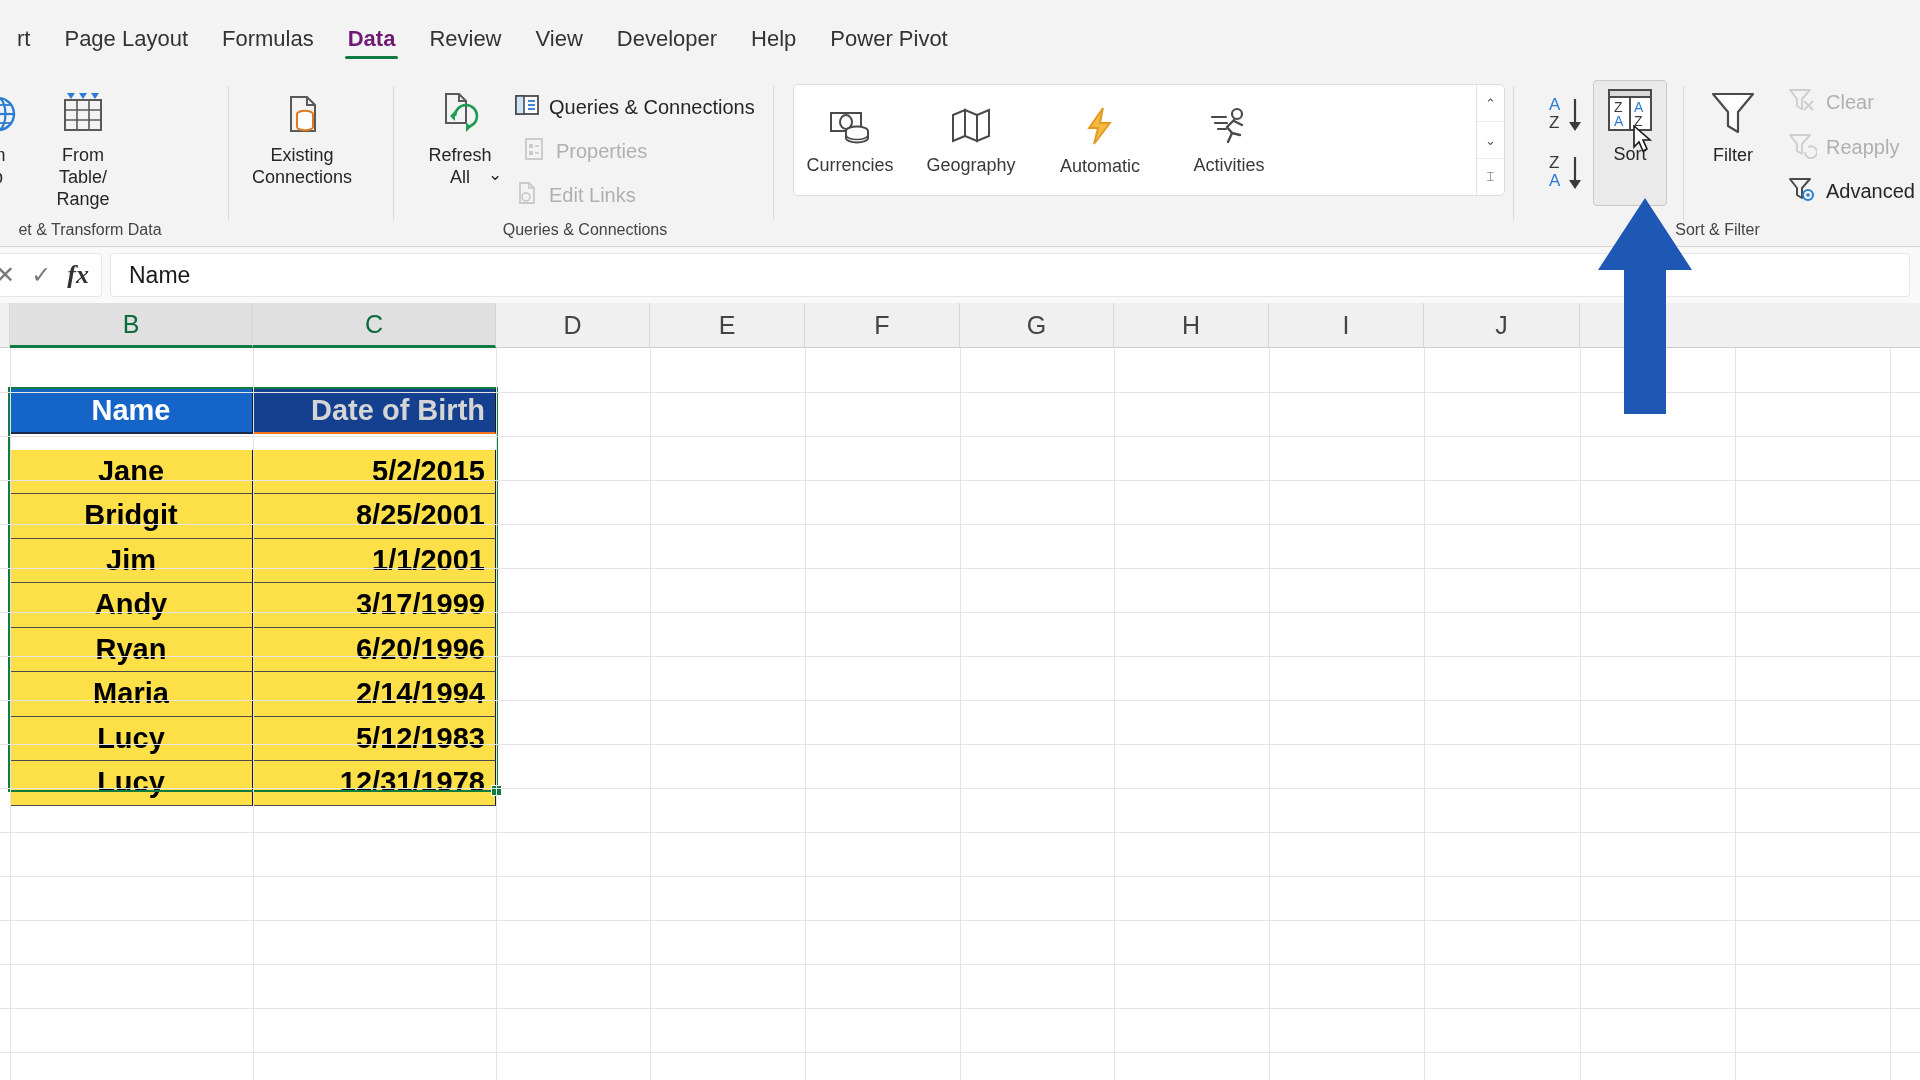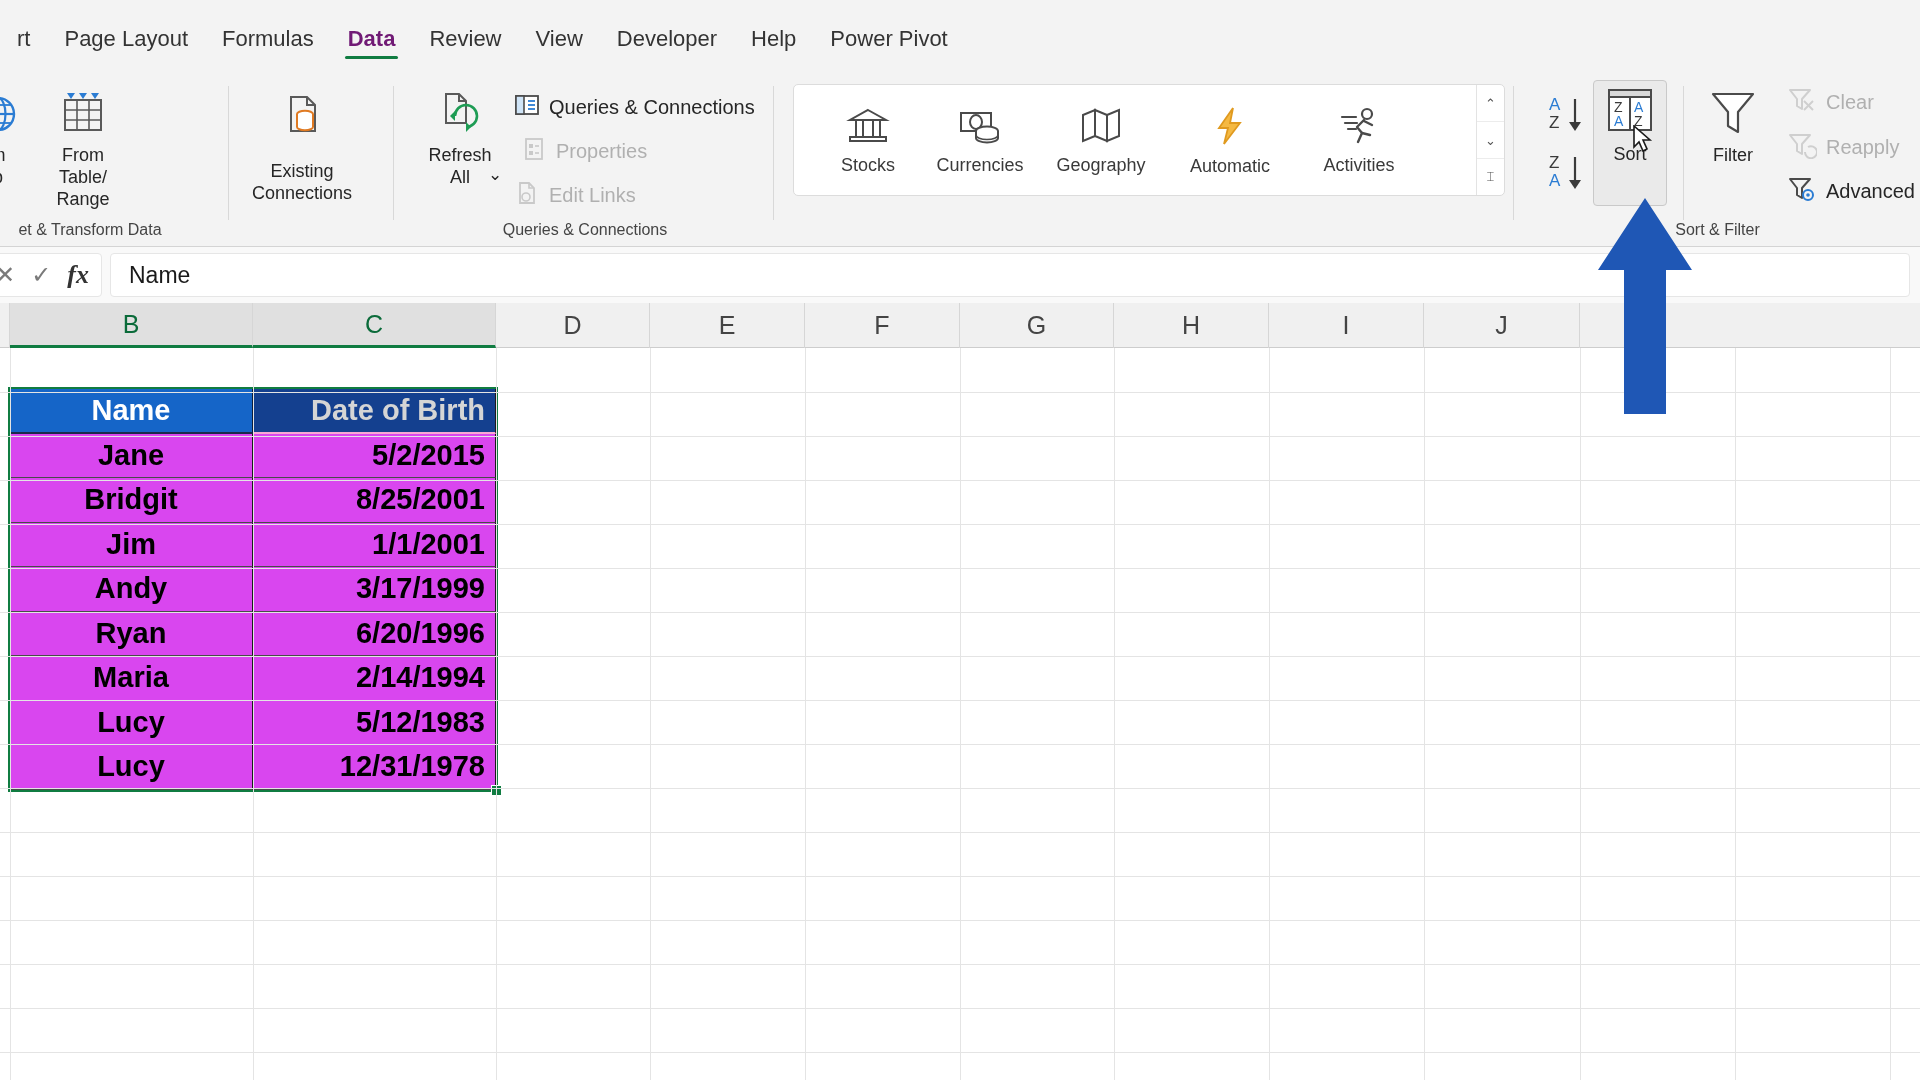--- a/index.html
+++ b/index.html
@@ -138,30 +138,30 @@
   .trow { position: absolute; left: 0; display: flex; }
   .tcell {
     display: flex; align-items: center;
     font-size: 29px; font-weight: bold; color: #000;
     border-right: 1px solid #1a1a1a;
     border-bottom: 1px solid #4a4a4a;
     cursor: default;
   }
   .tcell.name { justify-content: center; }
   .tcell.dob { justify-content: flex-end; padding-right: 10px; }
-  .tcell.body { background: #d946ef; }
+  .tcell.body { background: #fde047; margin-top: 16px; }
   .thdr-name {
     background: #1565c8; color: #ffffff;
     justify-content: center; border-right: 1px solid #0b1d3a;
     border-bottom: 2px solid #1b2a4a;
   }
   .thdr-dob {
     background: #14408f; color: #d5d5d5;
     justify-content: flex-end; padding-right: 10px;
-    border-bottom: 2px solid #f9a8d4;
+    border-bottom: 2px solid #f97316;
   }
   .selbox {
     position: absolute; border: 2px solid #107c41; pointer-events: none;
   }
   .fillhandle {
     position: absolute; width: 11px; height: 11px;
     background: #107c41; border: 1px solid #fff;
   }
 
   
@@ -216,21 +216,21 @@
             <polygon points="11,4 19,4 15,10" fill="#2b7cd3"></polygon>
             <polygon points="23,4 31,4 27,10" fill="#2b7cd3"></polygon>
             <polygon points="35,4 43,4 39,10" fill="#2b7cd3"></polygon>
           </svg>
         </div>
         <div class="lbl">From Table/
 Range</div>
       </div>
 
 
-      <div class="bigbtn" style="left:244px; width:116px;gap:16px;">
+      <div class="bigbtn" style="left:244px; width:116px;">
         <div class="ic">
           <svg width="48" height="50" viewBox="0 0 48 50">
             <path d="M13 8 h16 l8 8 v26 h-24 z" fill="none" stroke="#595959" stroke-width="2"></path>
             <path d="M29 8 v8 h8" fill="none" stroke="#595959" stroke-width="2"></path>
             <ellipse cx="27" cy="25" rx="8" ry="3.2" fill="#fff" stroke="#e07a22" stroke-width="2"></ellipse>
             <path d="M19 25 v13 a8 3.2 0 0 0 16 0 v-13" fill="#fff" stroke="#e07a22" stroke-width="2"></path>
           </svg>
         </div>
         <div class="lbl">Existing
 Connections</div>
@@ -293,33 +293,20 @@
         </span>
         <span class="lbl">Edit Links</span>
       </div>
 
       <div class="rgroup-label" style="left:0; width:380px;">Queries &amp; Connections</div>
       <div class="rgroup-sep" style="left:378px;"></div>
     </div>
 
     <div class="rgroup" style="left:775px; width:740px;">
       <div class="gallery" style="left:18px; width:712px;">
-        <div class="gal-item" style="margin-left:18px;">
-          <span>
-            <svg width="46" height="42" viewBox="0 0 46 42">
-              <polygon points="23,5 41,15 5,15" fill="none" stroke="#4a4a4a" stroke-width="2"></polygon>
-              <line x1="11" y1="16" x2="11" y2="31" stroke="#4a4a4a" stroke-width="2"></line>
-              <line x1="18" y1="16" x2="18" y2="31" stroke="#4a4a4a" stroke-width="2"></line>
-              <line x1="28" y1="16" x2="28" y2="31" stroke="#4a4a4a" stroke-width="2"></line>
-              <line x1="35" y1="16" x2="35" y2="31" stroke="#4a4a4a" stroke-width="2"></line>
-              <rect x="5" y="32" width="36" height="4" fill="none" stroke="#4a4a4a" stroke-width="2"></rect>
-            </svg>
-          </span>
-          <span class="lbl">Stocks</span>
-        </div>
         <div class="gal-item">
           <span>
             <svg width="48" height="42" viewBox="0 0 48 42">
               <rect x="5" y="8" width="30" height="18" fill="none" stroke="#4a4a4a" stroke-width="2"></rect>
               <ellipse cx="20" cy="17" rx="6" ry="7" fill="none" stroke="#4a4a4a" stroke-width="2"></ellipse>
               <ellipse cx="31" cy="26" rx="11" ry="4.5" fill="#fff" stroke="#4a4a4a" stroke-width="2"></ellipse>
               <path d="M20 26 v7 a11 4.5 0 0 0 22 0 v-7" fill="#fff" stroke="#4a4a4a" stroke-width="2"></path>
               <path d="M20 30 a11 4.5 0 0 0 22 0" fill="none" stroke="#4a4a4a" stroke-width="1.6"></path>
             </svg>
           </span>

